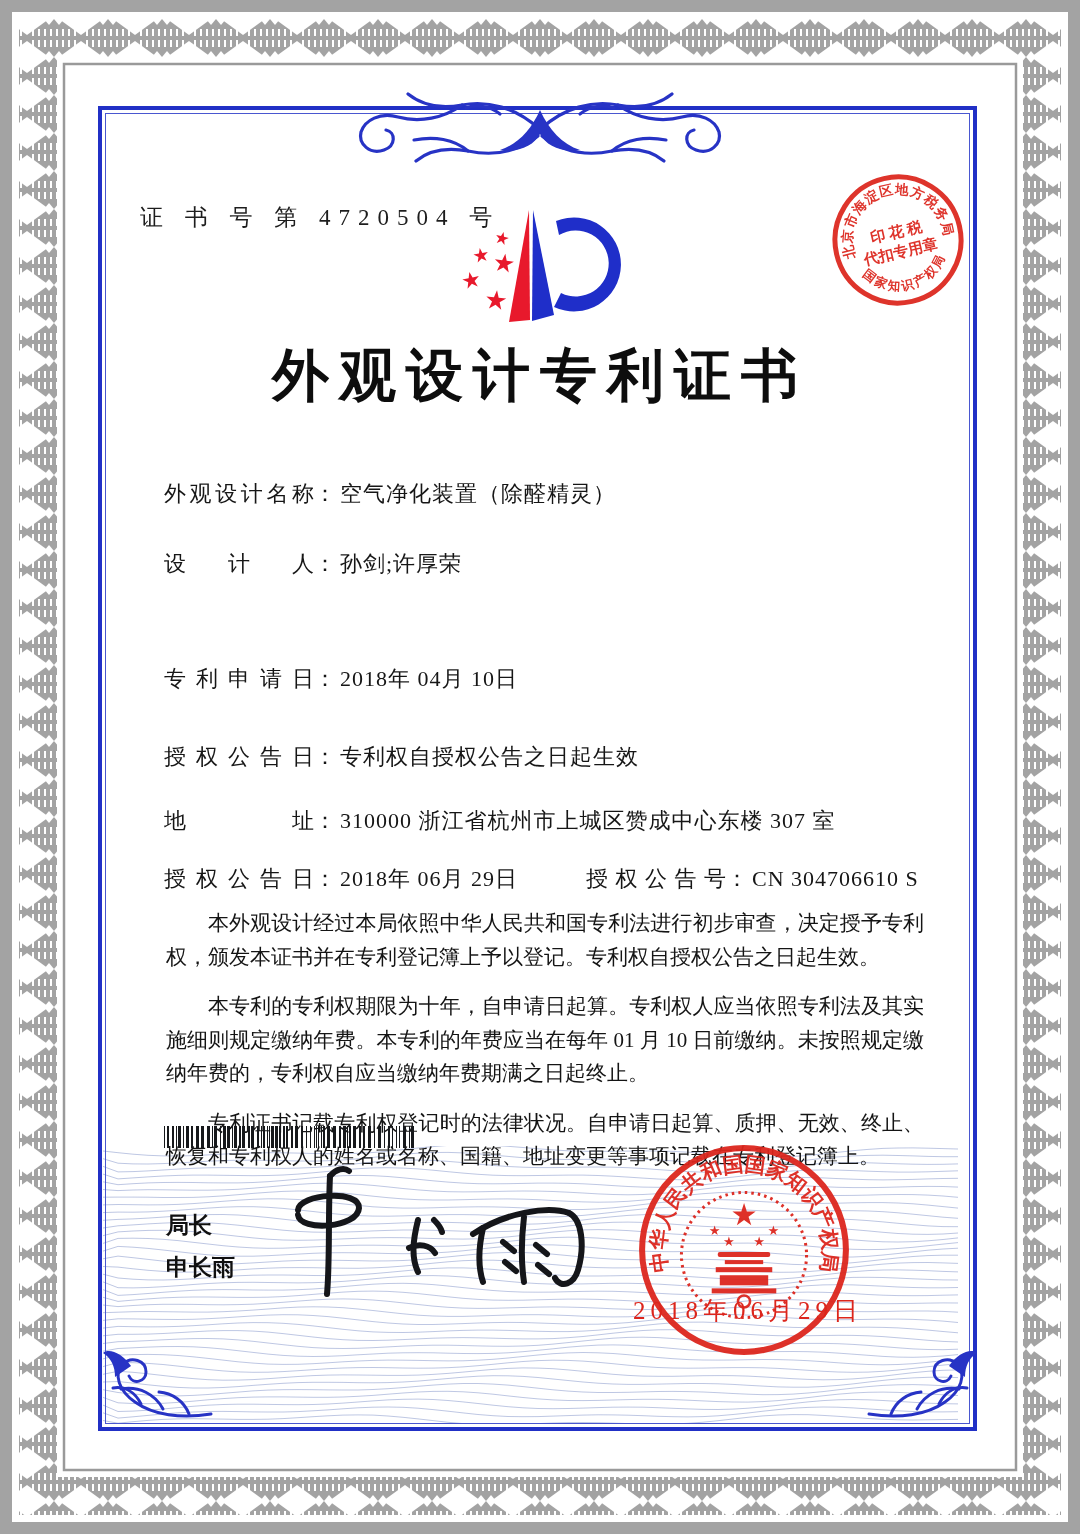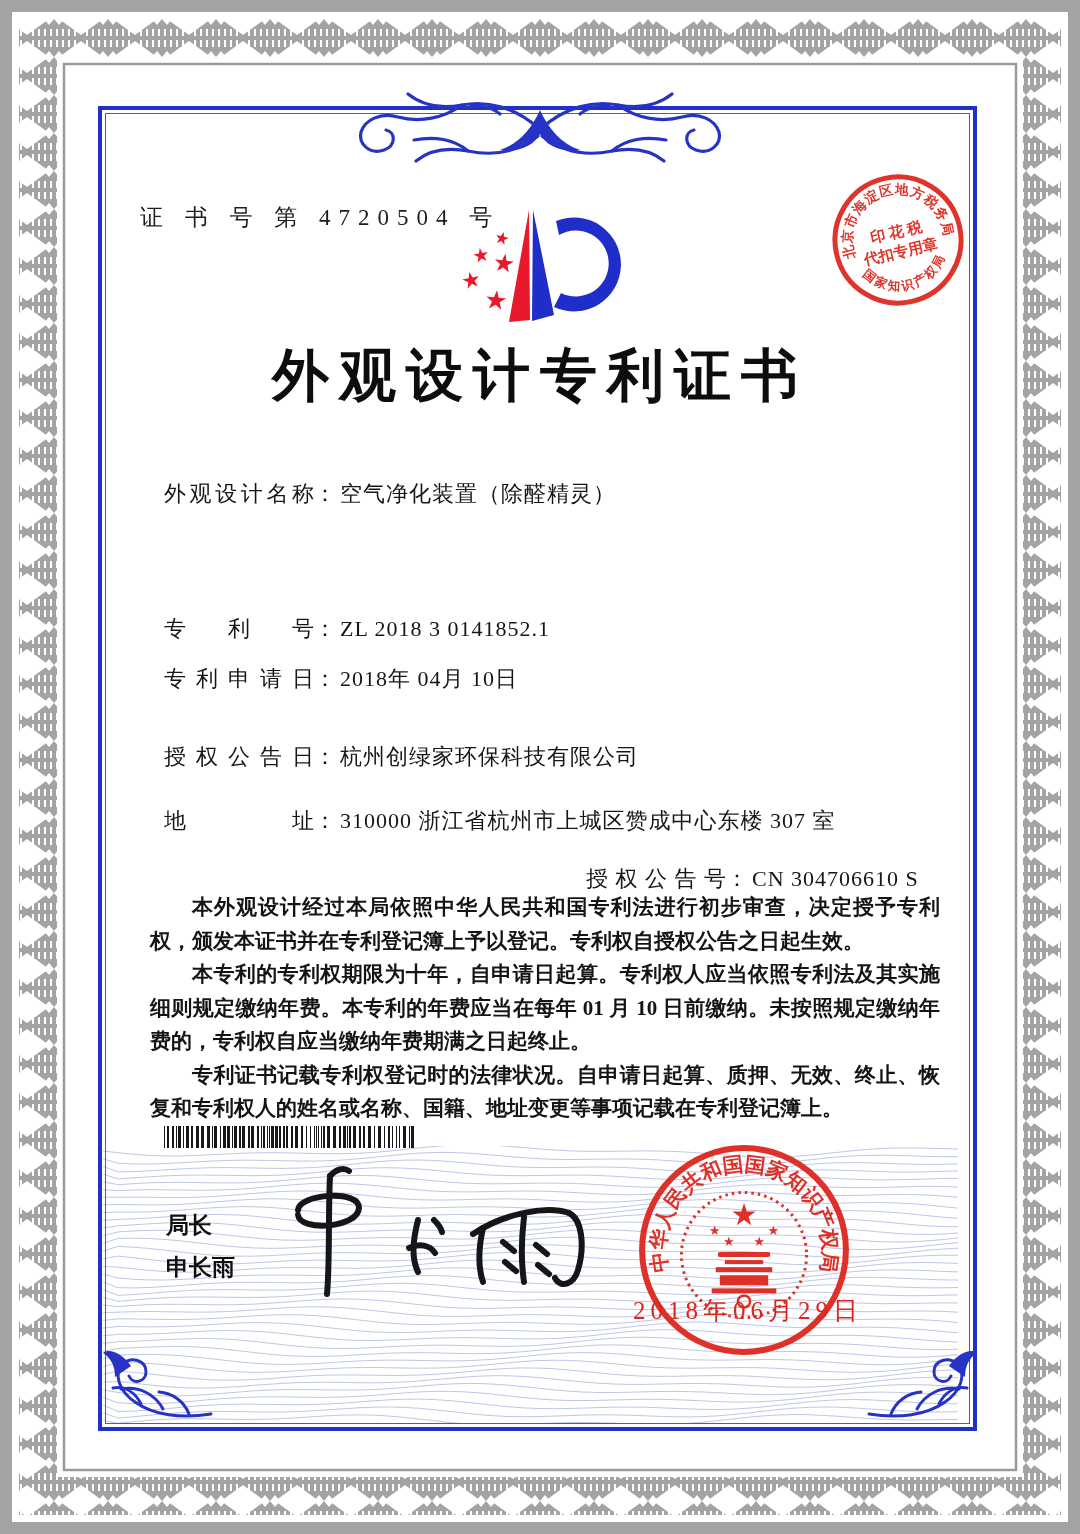--- a/index.html
+++ b/index.html
@@ -19,21 +19,21 @@
   .title{left:0;top:338px;width:1080px;text-align:center;font-size:57px;font-weight:bold;
     letter-spacing:10px;color:#0d0d0d;z-index:5;}
   .row{left:164px;font-size:22px;white-space:nowrap;z-index:5;color:#161616;}
   .row .lab{display:inline-block;width:150px;text-align:justify;text-align-last:justify;
     text-justify:inter-character;vertical-align:bottom;}
   .row .colon{margin-right:4px;}
   .row .val{letter-spacing:1px;}
   .grant-no{left:586px;top:864px;}
   .paras{left:150px;top:891px;width:790px;font-size:21px;line-height:33.5px;
     text-align:justify;color:#141414;z-index:5;}
-  .paras p{margin:0;text-indent:2em;font-weight:bold;}
+  .paras p{margin:16px;text-indent:2em;}
   .director{left:166px;top:1204px;font-family:"Liberation Sans",sans-serif;
     font-size:23px;font-weight:bold;color:#101010;line-height:42px;z-index:6;}
   .footer{left:0;top:1356px;width:1080px;text-align:center;font-size:19px;
     letter-spacing:7px;color:#3d4866;z-index:6;}
   .seal-date{left:628px;top:1294px;width:240px;text-align:center;font-size:25px;
     letter-spacing:5px;color:#dc251c;font-weight:normal;z-index:7;}
 
   
   .barcode{left:164px;top:1126px;width:298px;height:22px;display:flex;align-items:stretch;z-index:6;}
   .barcode i{display:block;background:#16181b;height:100%;}
@@ -239,31 +239,34 @@
     </g>
   </svg>
 
   <div class="abs cert-no">证 书 号 第 4720504 号</div>
 
   <div class="abs title">外观设计专利证书</div>
 
   <div class="abs row" style="top:479px">
     <span class="lab">外观设计名称</span><span class="colon">：</span><span class="val">空气净化装置（除醛精灵）</span>
   </div>
-  <div class="abs row" style="top:614px">
-    <span class="lab">专利号</span><span class="colon">：</span><span class="val">ZL 2018 3 0141852.1</span>
+  <div class="abs row" style="top:549px">
+    <span class="lab">设计人</span><span class="colon">：</span><span class="val">孙剑;许厚荣</span>
   </div>
   <div class="abs row" style="top:664px">
     <span class="lab">专利申请日</span><span class="colon">：</span><span class="val">2018年 04月 10日</span>
   </div>
   <div class="abs row" style="top:742px">
-    <span class="lab">授权公告日</span><span class="colon">：</span><span class="val">杭州创绿家环保科技有限公司</span>
+    <span class="lab">授权公告日</span><span class="colon">：</span><span class="val">专利权自授权公告之日起生效</span>
   </div>
   <div class="abs row" style="top:806px">
     <span class="lab">地址</span><span class="colon">：</span><span class="val">310000 浙江省杭州市上城区赞成中心东楼 307 室</span>
+  </div>
+  <div class="abs row" style="top:864px">
+    <span class="lab">授权公告日</span><span class="colon">：</span><span class="val">2018年 06月 29日</span>
   </div>
   <div class="abs row grant-no">
     <span class="lab" style="width:140px">授权公告号</span><span class="colon">：</span><span class="val">CN 304706610 S</span>
   </div>
 
   <div class="abs paras">
     <p>本外观设计经过本局依照中华人民共和国专利法进行初步审查，决定授予专利权，颁发本证书并在专利登记簿上予以登记。专利权自授权公告之日起生效。</p>
     <p>本专利的专利权期限为十年，自申请日起算。专利权人应当依照专利法及其实施细则规定缴纳年费。本专利的年费应当在每年 01 月 10 日前缴纳。未按照规定缴纳年费的，专利权自应当缴纳年费期满之日起终止。</p>
     <p>专利证书记载专利权登记时的法律状况。自申请日起算、质押、无效、终止、恢复和专利权人的姓名或名称、国籍、地址变更等事项记载在专利登记簿上。</p>
   </div>

